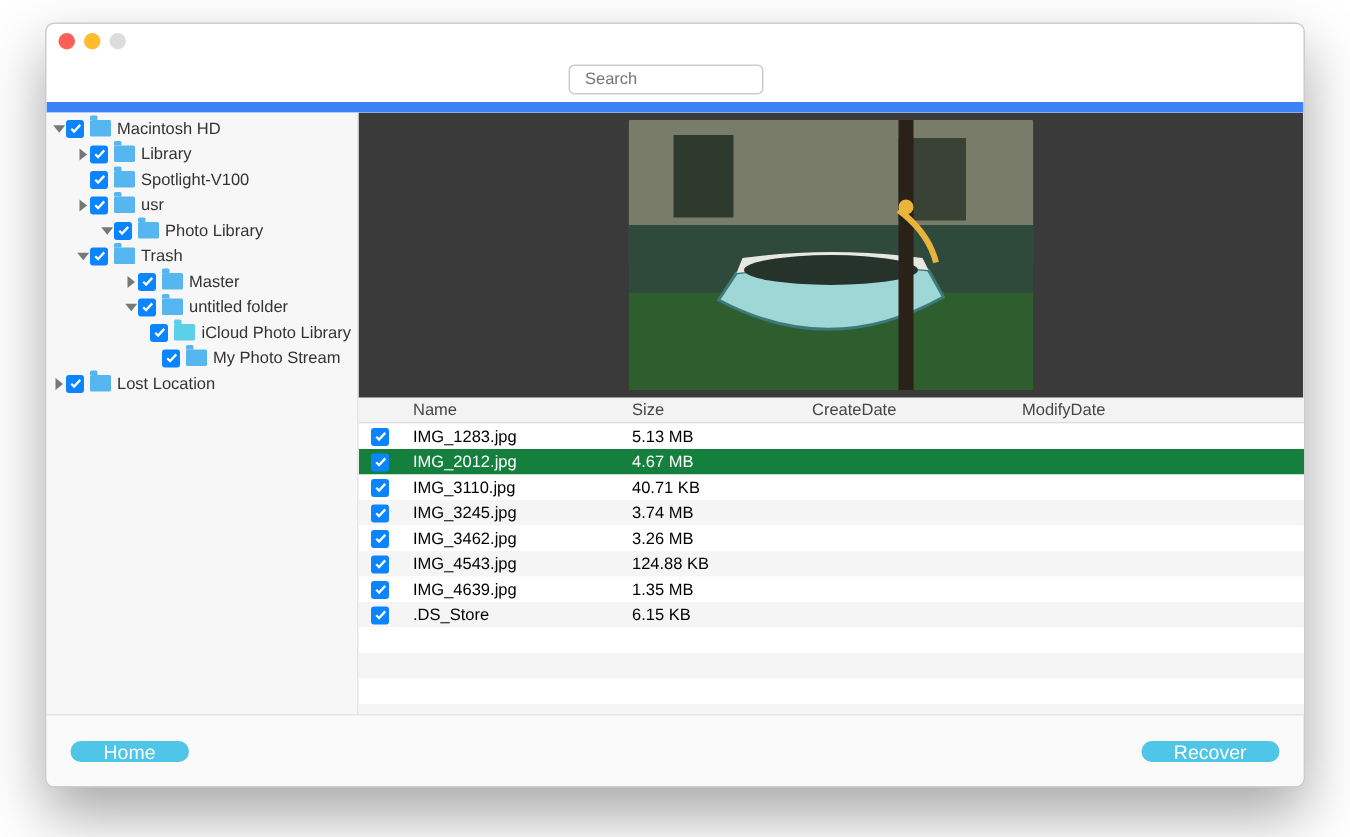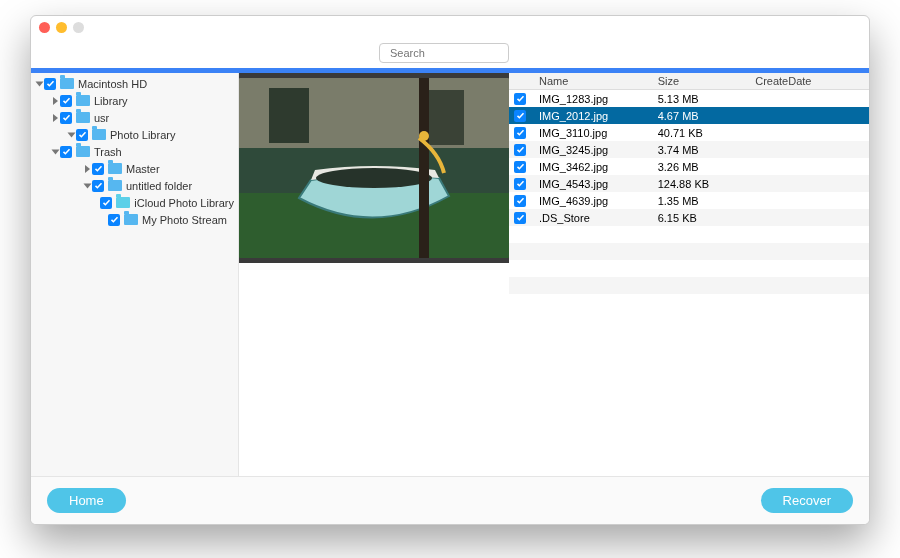--- a/index.html
+++ b/index.html
@@ -13,63 +13,63 @@
   .titlebar { height: 22px; display:flex; align-items:center; padding-left:8px; gap:6px; }
   .dot { width:11px; height:11px; border-radius:50%; }
   .dot.red{background:#ff5f57;} .dot.yellow{background:#ffbd2e;}
   .dot.inactive{background:#ddd;}
   .toolbar { height: 30px; display:flex; align-items:center; justify-content:center; padding-right:12px; }
   .search {
     width:130px; height:20px; border:1px solid #ccc; border-radius:4px;
     display:flex; align-items:center; padding:0 6px; gap:4px; font-size:11px; color:#999;
   }
   .search input { border:none; outline:none; flex:1; font-size:11px; background:transparent; }
-  .body { flex:1; display:flex; overflow:hidden; border-top:5px solid #3b82f6; }
+  .body { flex:1; display:flex; overflow:hidden; border-top:7px solid #3b82f6; }
   .sidebar {
     width:208px; background:#f7f7f7; border-right:1px solid #e5e5e5;
     overflow:auto; font-size:11px; color:#333; padding-top:2px;
   }
   .tree-row {
     display:flex; align-items:center; height:17px; white-space:nowrap;
     padding-right:4px; cursor:default;
   }
   .indent { display:inline-block; height:1px; }
   .disc { width:0;height:0;border-left:5px solid #777;border-top:4px solid transparent;border-bottom:4px solid transparent; margin-right:2px; display:inline-block;}
   .disc.open { transform: rotate(90deg); }
   .disc.none { visibility:hidden; }
   .chk {
     width:12px;height:12px;border-radius:2px;background:#0a84ff;
     display:inline-flex;align-items:center;justify-content:center;margin-right:4px;flex:none;
   }
   .chk svg{width:9px;height:9px;}
   .fld { width:14px;height:11px;border-radius:1px;background:#56b7f0;margin-right:4px;position:relative;flex:none;}
   .fld::before{content:"";position:absolute;top:-3px;left:0;width:5px;height:3px;border-radius:1px 1px 0 0;background:#56b7f0;}
   .fld.sel{background:#5bd0e8;} .fld.sel::before{background:#5bd0e8;}
-  .main { flex:1; display:flex; flex-direction:row; overflow:hidden; }
+  .main { flex:1; display:flex; flex-direction:column; overflow:hidden; }
   .preview {
     height:190px; background:#3a3a3a; display:flex; align-items:center; justify-content:center;
   }
   .preview .img { width:270px; height:180px; border-radius:1px; overflow:hidden; position:relative; }
   .files { flex:1; overflow:auto; font-size:11px; }
   .header-row, .file-row { display:flex; align-items:center; height:17px; }
   .header-row { background:#f3f3f3; border-bottom:1px solid #ddd; color:#444; font-size:11px; }
   .cell-chk{width:32px;display:flex;justify-content:center;}
   .cell-name{width:150px;padding-left:4px;}
   .cell-size{width:120px;}
   .cell-cd{width:140px;}
   .cell-md{flex:1;}
   .file-row:nth-child(odd){background:#fff;}
   .file-row:nth-child(even){background:#f5f5f5;}
-  .file-row.selected{background:#0369a1;color:#fff;justify-content:space-between;}
+  .file-row.selected{background:#15803d;color:#fff;justify-content:space-between;}
   .footer {
     height:48px; border-top:1px solid #e5e5e5; background:#fafafa;
     display:flex; align-items:center; justify-content:space-between; padding:0 16px;
   }
   .btn {
-    height:25px; padding:0 22px; border:none; border-radius:13px;
+    height:14px; padding:0 22px; border:none; border-radius:13px;
     background:#4fc5e8; color:#fff; font-size:13px; font-weight:500; cursor:pointer;
   }
 </style>
 </head>
 <body>
 
 <div class="window">
 
   <div class="titlebar">
     <span class="dot red"></span>
@@ -106,20 +106,31 @@
           <span class="chk">
             <svg viewBox="0 0 24 24" fill="none" stroke="#fff" stroke-width="4">
               <polyline points="4 13 9 18 20 6"></polyline>
             </svg>
           </span>
           <span class="fld"></span>
           <span>Library</span>
         </div>
         <div class="tree-row">
           <span class="indent" style="width:22px"></span>
+          <span class="disc none"></span>
+          <span class="chk">
+            <svg viewBox="0 0 24 24" fill="none" stroke="#fff" stroke-width="4">
+              <polyline points="4 13 9 18 20 6"></polyline>
+            </svg>
+          </span>
+          <span class="fld"></span>
+          <span>Spotlight-V100</span>
+        </div>
+        <div class="tree-row">
+          <span class="indent" style="width:22px"></span>
           <span class="disc "></span>
           <span class="chk">
             <svg viewBox="0 0 24 24" fill="none" stroke="#fff" stroke-width="4">
               <polyline points="4 13 9 18 20 6"></polyline>
             </svg>
           </span>
           <span class="fld"></span>
           <span>usr</span>
         </div>
         <div class="tree-row">
@@ -180,20 +191,31 @@
         <div class="tree-row">
           <span class="indent" style="width:70px"></span>
           <span class="disc none"></span>
           <span class="chk">
             <svg viewBox="0 0 24 24" fill="none" stroke="#fff" stroke-width="4">
               <polyline points="4 13 9 18 20 6"></polyline>
             </svg>
           </span>
           <span class="fld"></span>
           <span>My Photo Stream</span>
+        </div>
+        <div class="tree-row">
+          <span class="indent" style="width:6px"></span>
+          <span class="disc "></span>
+          <span class="chk">
+            <svg viewBox="0 0 24 24" fill="none" stroke="#fff" stroke-width="4">
+              <polyline points="4 13 9 18 20 6"></polyline>
+            </svg>
+          </span>
+          <span class="fld"></span>
+          <span>Lost Location</span>
         </div>
       </div>
 
     <div class="main">
       <div class="preview">
         <div class="img">
           <svg viewBox="0 0 270 180" width="270" height="180" preserveAspectRatio="xMidYMid slice">
 
             <rect x="0" y="0" width="270" height="95" fill="#7a7c6a"></rect>
             <rect x="30" y="10" width="40" height="55" fill="#2e3a2e"></rect>
@@ -215,20 +237,21 @@
           </svg>
         </div>
       </div>
 
       <div class="files">
         <div class="header-row">
           <div class="cell-chk"></div>
           <div class="cell-name">Name</div>
           <div class="cell-size">Size</div>
           <div class="cell-cd">CreateDate</div>
+          <div class="cell-md">ModifyDate</div>
         </div>
         <div id="rows">
             <div class="file-row">
               <div class="cell-chk">
                 <span class="chk">
                   <svg viewBox="0 0 24 24" fill="none" stroke="#fff" stroke-width="4">
                     <polyline points="4 13 9 18 20 6"></polyline>
                   </svg>
                 </span>
               </div>

